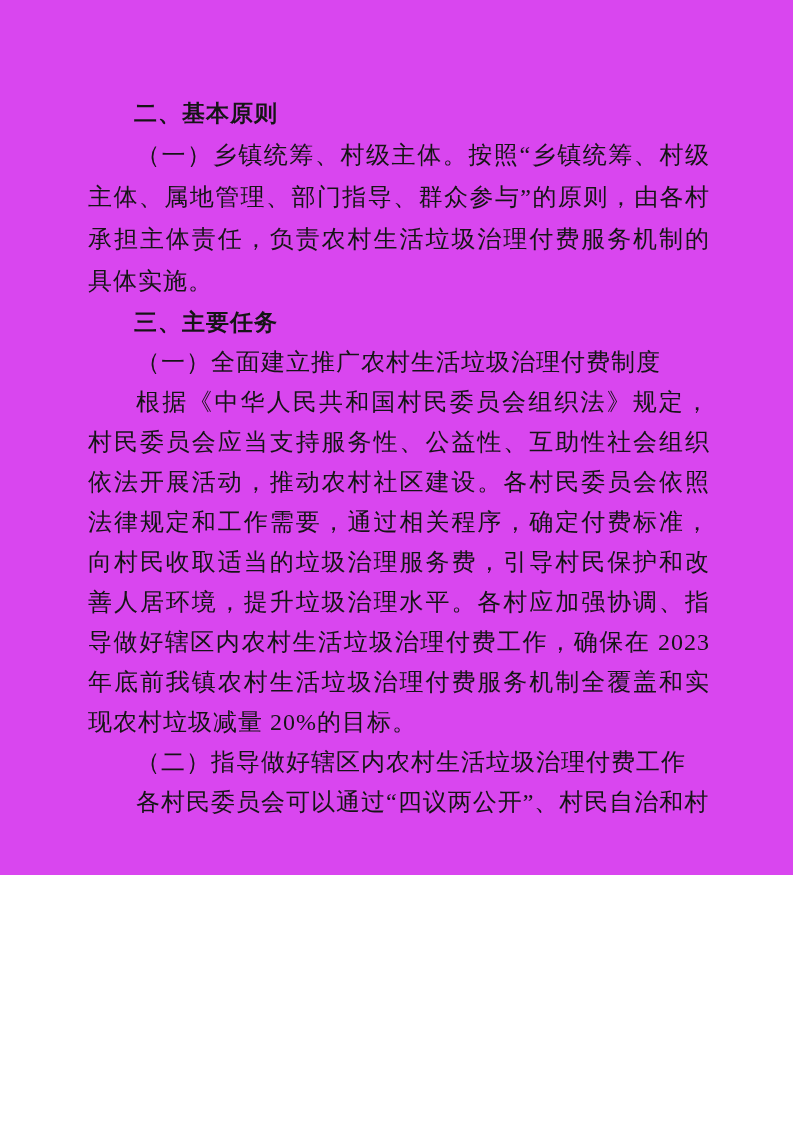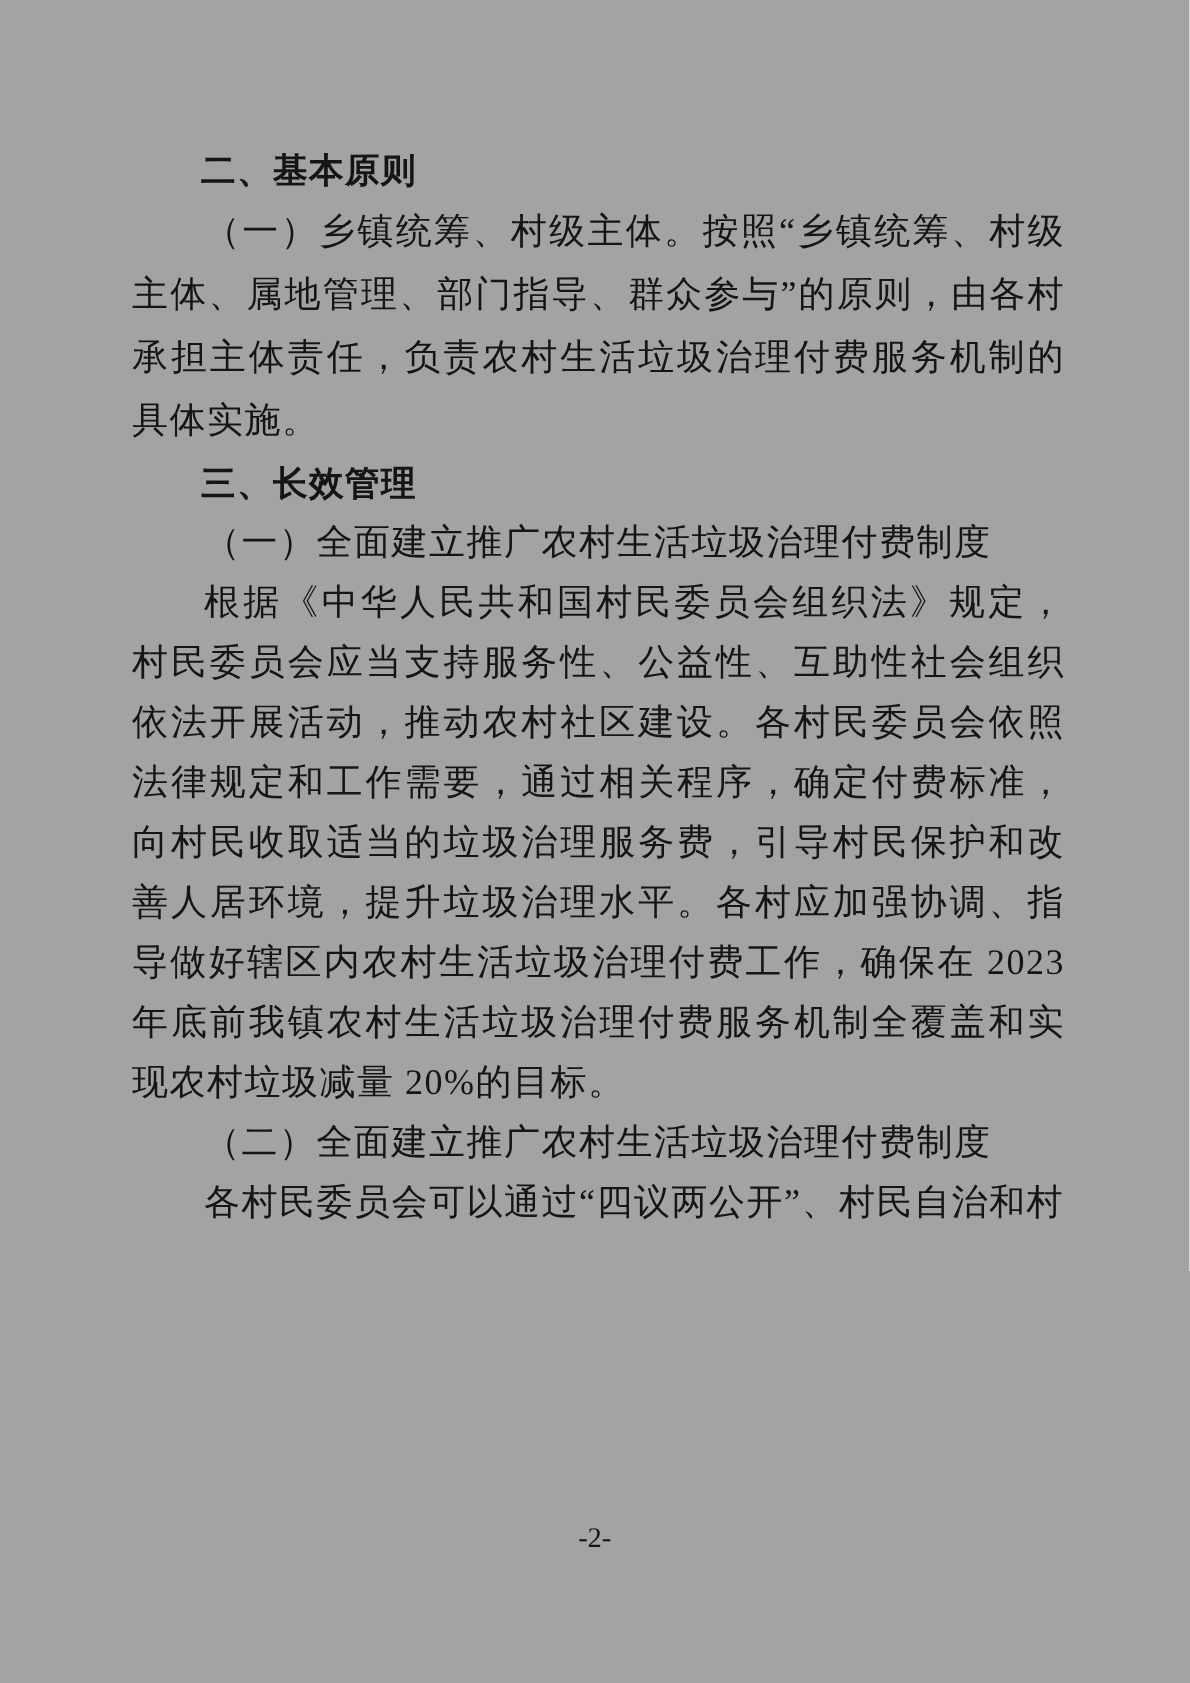--- a/index.html
+++ b/index.html
@@ -3,22 +3,22 @@
 <meta charset="utf-8">
 <style>
   html, body {
     margin: 0;
     padding: 0;
     background: #ffffff;
   }
   .page {
     position: relative;
     width: 793px;
-    height: 1122px;
-    background: #a3a3a3;
+    height: 875px;
+    background: #d946ef;
     color: #151515;
     overflow: hidden;
   }
   .doc {
     position: absolute;
     left: 88px;
     top: 92px;
     width: 622px;
   }
   .blk {
@@ -59,26 +59,26 @@
 
 <div class="page">
   <div class="doc">
 
     <div class="blk h secA">二、基本原则</div>
 
     <p class="blk p secA">（一）乡镇统筹、村级主体。按照“乡镇统筹、村级主体、属地管理、部门指导、群众参与”的原则，由各村承担主体责任，负责农村生活垃圾治理付费服务机制的具体实施。</p>
 
 
 
-    <div class="blk h secB">三、长效管理</div>
+    <div class="blk h secB">三、主要任务</div>
 
     <p class="blk p secB">（一）全面建立推广农村生活垃圾治理付费制度</p>
 
     <p class="blk p secB">根据《中华人民共和国村民委员会组织法》规定，村民委员会应当支持服务性、公益性、互助性社会组织依法开展活动，推动农村社区建设。各村民委员会依照法律规定和工作需要，通过相关程序，确定付费标准，向村民收取适当的垃圾治理服务费，引导村民保护和改善人居环境，提升垃圾治理水平。各村应加强协调、指导做好辖区内农村生活垃圾治理付费工作，确保在 2023 年底前我镇农村生活垃圾治理付费服务机制全覆盖和实现农村垃圾减量 20%的目标。</p>
 
-    <p class="blk p secB">（二）全面建立推广农村生活垃圾治理付费制度</p>
+    <p class="blk p secB">（二）指导做好辖区内农村生活垃圾治理付费工作</p>
 
     <p class="blk p secB">各村民委员会可以通过“四议两公开”、村民自治和村</p>
 
   </div>
 
   <div class="footer">-2-</div>
 </div>
 
 </body></html>

